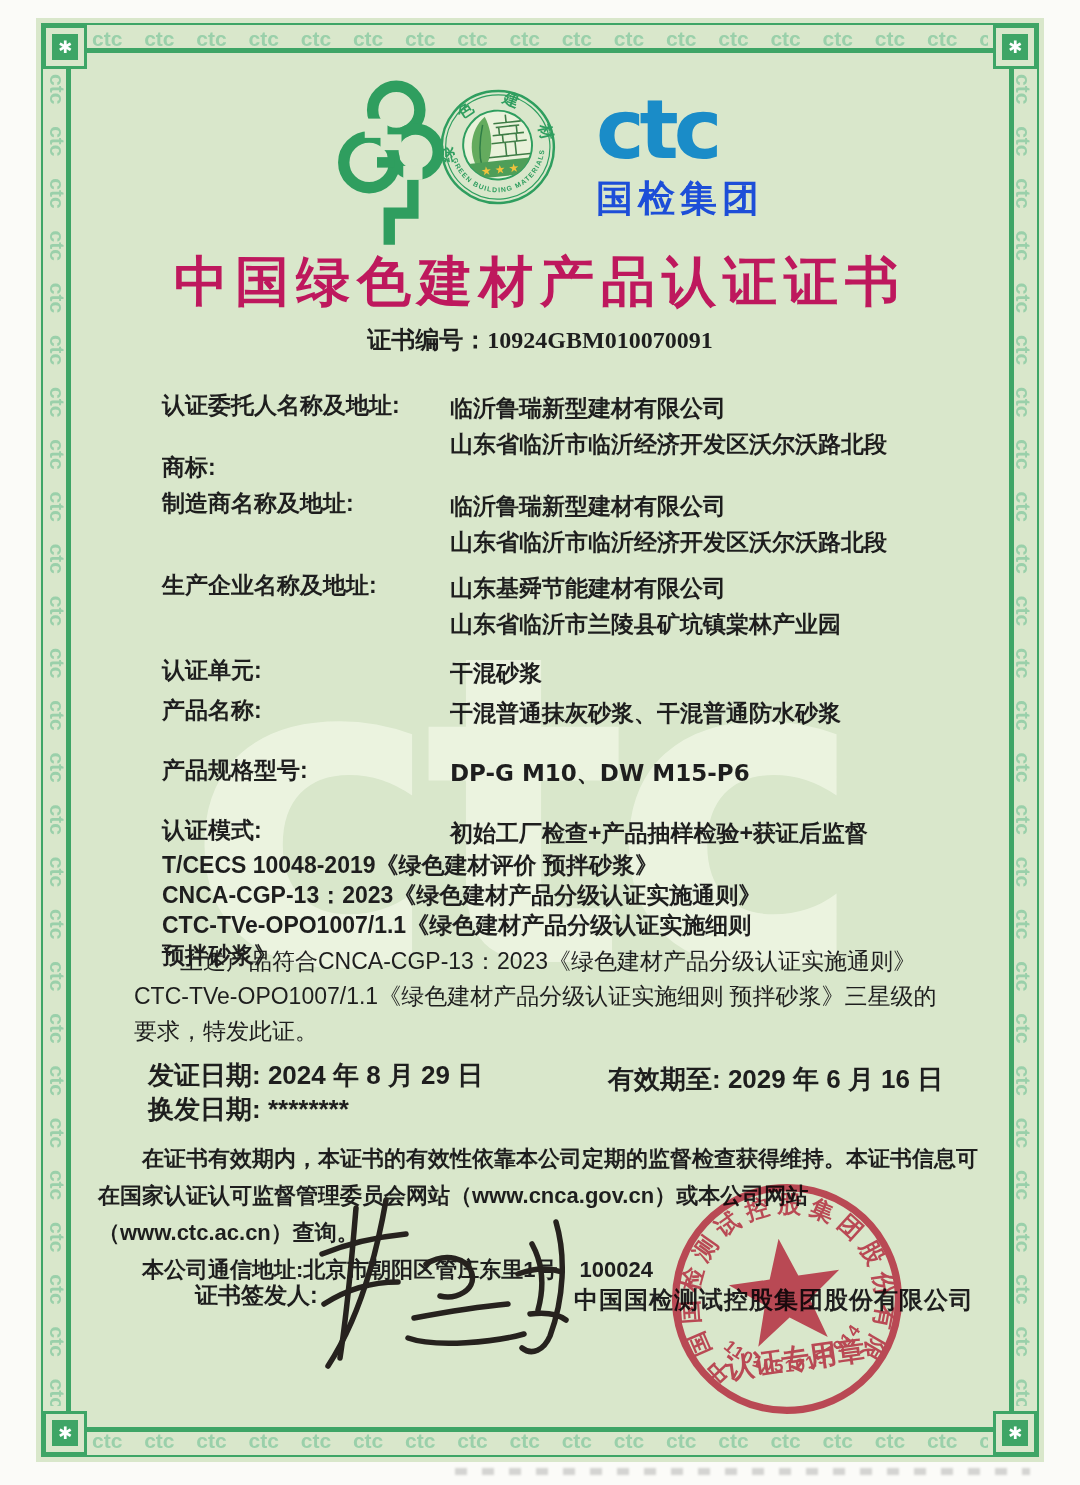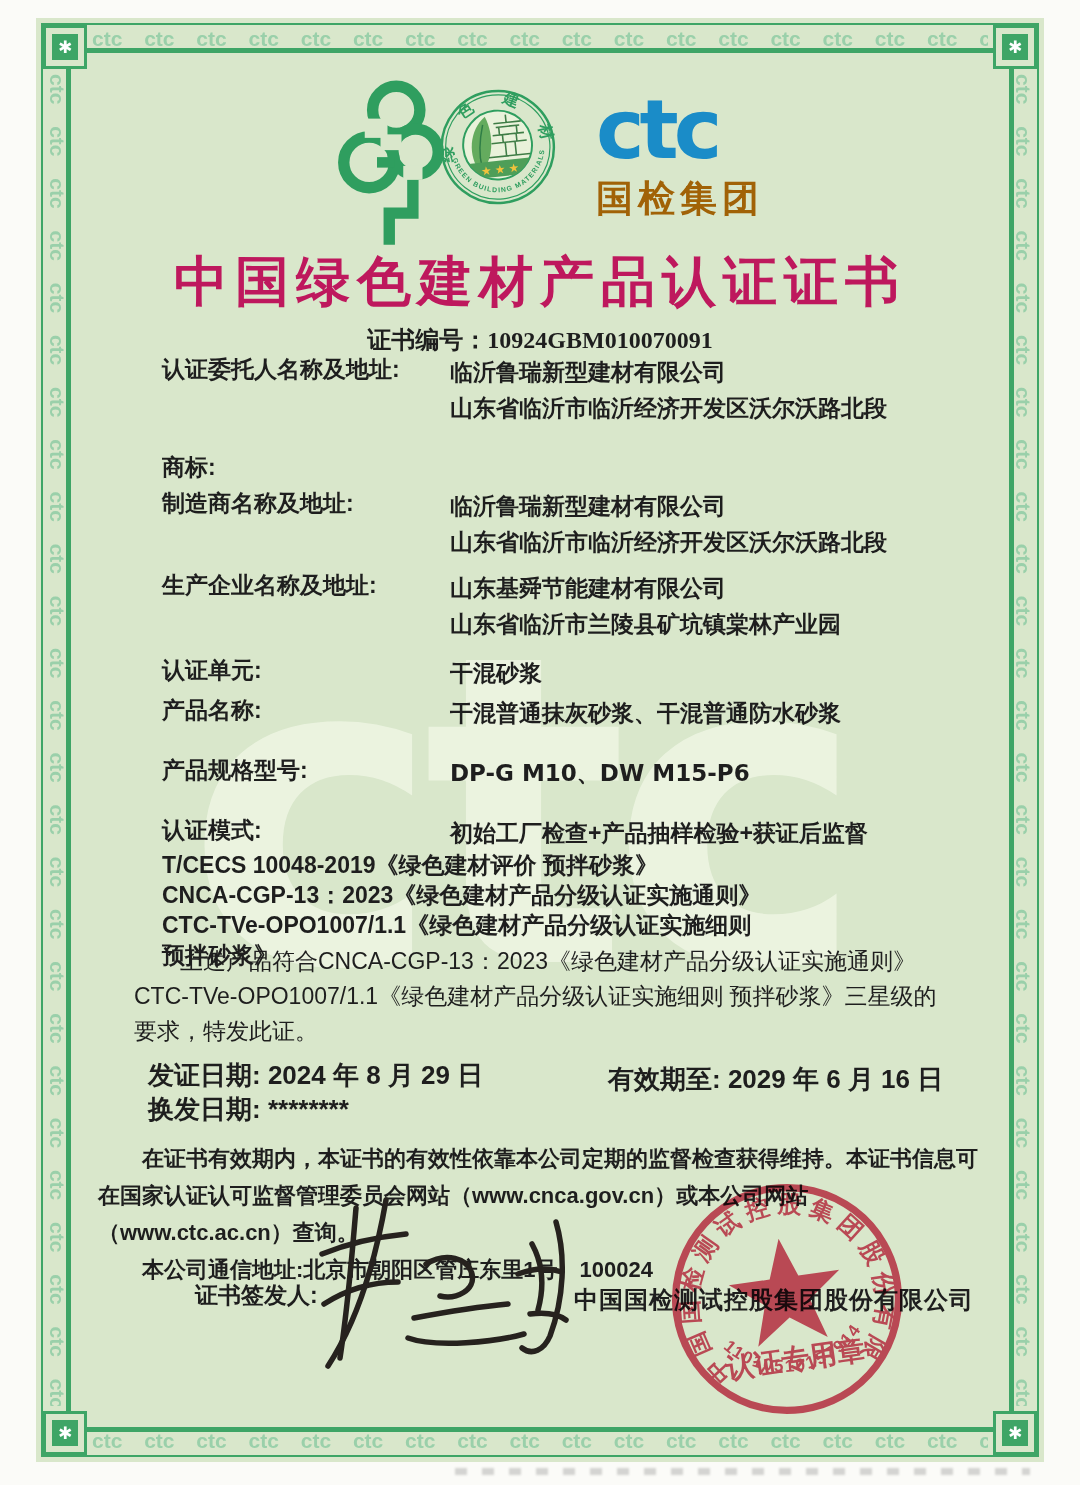--- a/index.html
+++ b/index.html
@@ -26,21 +26,21 @@
   
   .watermark{position:absolute;left:150px;top:545px;font-size:430px;font-weight:800;
         letter-spacing:-18px;color:rgba(249,253,240,0.55);font-family:"DejaVu Sans",sans-serif;
         pointer-events:none;}
   
   .gbp-logo{position:absolute;left:292px;top:62px;}
   .gbm-badge{position:absolute;left:403px;top:70px;transform:rotate(-6deg);}
   .ctc-logo{position:absolute;left:560px;top:70px;text-align:left;}
   .ctc-word{font-family:"DejaVu Sans",sans-serif;font-size:82px;line-height:84px;
         font-weight:800;color:#1a8cc8;letter-spacing:-5px;}
-  .ctc-group{font-size:37px;font-weight:800;color:#a16207;letter-spacing:5px;margin-top:2px;}
+  .ctc-group{font-size:37px;font-weight:800;color:#1d4ed8;letter-spacing:5px;margin-top:2px;}
   
   .title{position:absolute;left:0;right:0;top:228px;text-align:center;
         font-family:"Liberation Serif","DejaVu Serif",serif;font-weight:700;
         font-size:54px;letter-spacing:7px;color:#be185d;}
   .cert-no{position:absolute;left:0;right:0;top:306px;text-align:center;font-size:24px;
         font-weight:700;font-family:"Liberation Serif","DejaVu Serif",serif;}
   
   .row{position:absolute;left:126px;right:48px;display:flex;font-size:23px;font-weight:700;}
   .row .lbl{width:288px;flex:none;}
   .row .val{white-space:pre-line;line-height:36px;}
@@ -139,21 +139,21 @@
     </div>
 
     <div class="ctc-logo">
       <div class="ctc-word">ctc</div>
       <div class="ctc-group">国检集团</div>
     </div>
 
     <div class="title">中国绿色建材产品认证证书</div>
     <div class="cert-no"><span>证书编号：</span><span>10924GBM010070091</span></div>
 
-    <div class="row" style="top:336px">
+    <div class="row" style="top:372px">
       <span class="lbl">认证委托人名称及地址:</span>
       <span class="val">临沂鲁瑞新型建材有限公司
 山东省临沂市临沂经济开发区沃尔沃路北段</span>
     </div>
     <div class="row" style="top:434px">
       <span class="lbl">商标:</span>
       <span class="val"></span>
     </div>
     <div class="row" style="top:470px">
       <span class="lbl">制造商名称及地址:</span>

